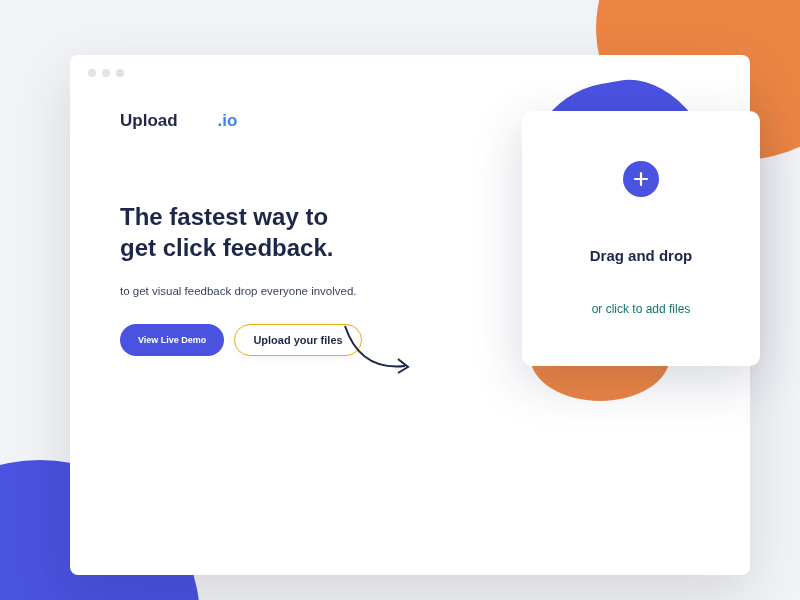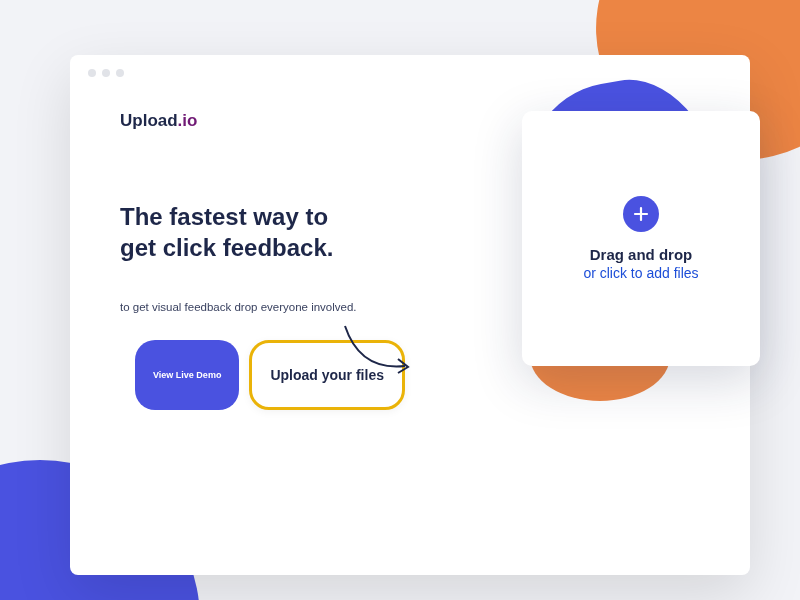--- a/index.html
+++ b/index.html
@@ -57,21 +57,22 @@
       justify-content: space-between;
       align-items: center;
       padding: 20px 50px 0 50px;
     }
     .logo {
       font-weight: 800;
       font-size: 17px;
       color: #1e2749;
     }
     .logo-suffix {
-      color: #701a75;
+      color: #3b82f6;
+      padding-left: 40px;
     }
     .nav-links {
       display: flex;
       gap: 26px;
     }
     .nav-link {
       font-weight: 700;
       font-size: 12px;
       color: #1e2749;
       cursor: pointer;
@@ -82,50 +83,48 @@
       position: relative;
     }
     .hero {
       flex: 0 0 300px;
     }
     .headline {
       font-size: 24px;
       font-weight: 800;
       color: #1e2749;
       line-height: 1.3;
-      margin-bottom: 16px;
     }
     .subtext {
       font-size: 11.5px;
       color: #3a4260;
       line-height: 1.6;
       margin-bottom: 24px;
     }
     .buttons {
       display: flex;
       gap: 10px;
-      justify-content: center;
     }
     .btn-primary {
       background: #4a52e0;
       color: #fff;
       border: none;
       padding: 9px 18px;
       border-radius: 20px;
       font-size: 9px;
       font-weight: 700;
       cursor: pointer;
     }
     .btn-secondary {
       background: #fff;
       color: #1e2749;
-      border: 3px solid #eab308;
-      padding: 24px 18px;
+      border: 1px solid #eab308;
+      padding: 9px 18px;
       border-radius: 20px;
-      font-size: 14px;
+      font-size: 11px;
       font-weight: 700;
       cursor: pointer;
       box-shadow: 0 2px 8px rgba(0,0,0,0.05);
     }
     .arrow {
       position: absolute;
       left: 270px;
       top: 190px;
       width: 80px;
       height: 60px;
@@ -162,41 +161,42 @@
       height: 255px;
       background: #fff;
       border-radius: 10px;
       box-shadow: 0 15px 50px rgba(30,40,80,0.18);
       display: flex;
       flex-direction: column;
       align-items: center;
       justify-content: center;
       z-index: 1;
       cursor: pointer;
+      gap: 36px;
     }
     .plus-circle {
       width: 36px;
       height: 36px;
       background: #4a52e0;
       border-radius: 50%;
       display: flex;
       align-items: center;
       justify-content: center;
       margin-bottom: 14px;
     }
     .plus-circle svg { width: 16px; height: 16px; }
     .drop-title {
       font-size: 15px;
       font-weight: 800;
       color: #1e2749;
       margin-bottom: 2px;
     }
     .drop-sub {
-      font-size: 14px;
-      color: #1d4ed8;
+      font-size: 12px;
+      color: #0f766e;
     }
   </style>
 </head>
 <body>
 
 <div class="bg-blob-orange"></div>
 <div class="bg-blob-blue"></div>
 
 <div class="browser-window">
   <div class="window-controls">

